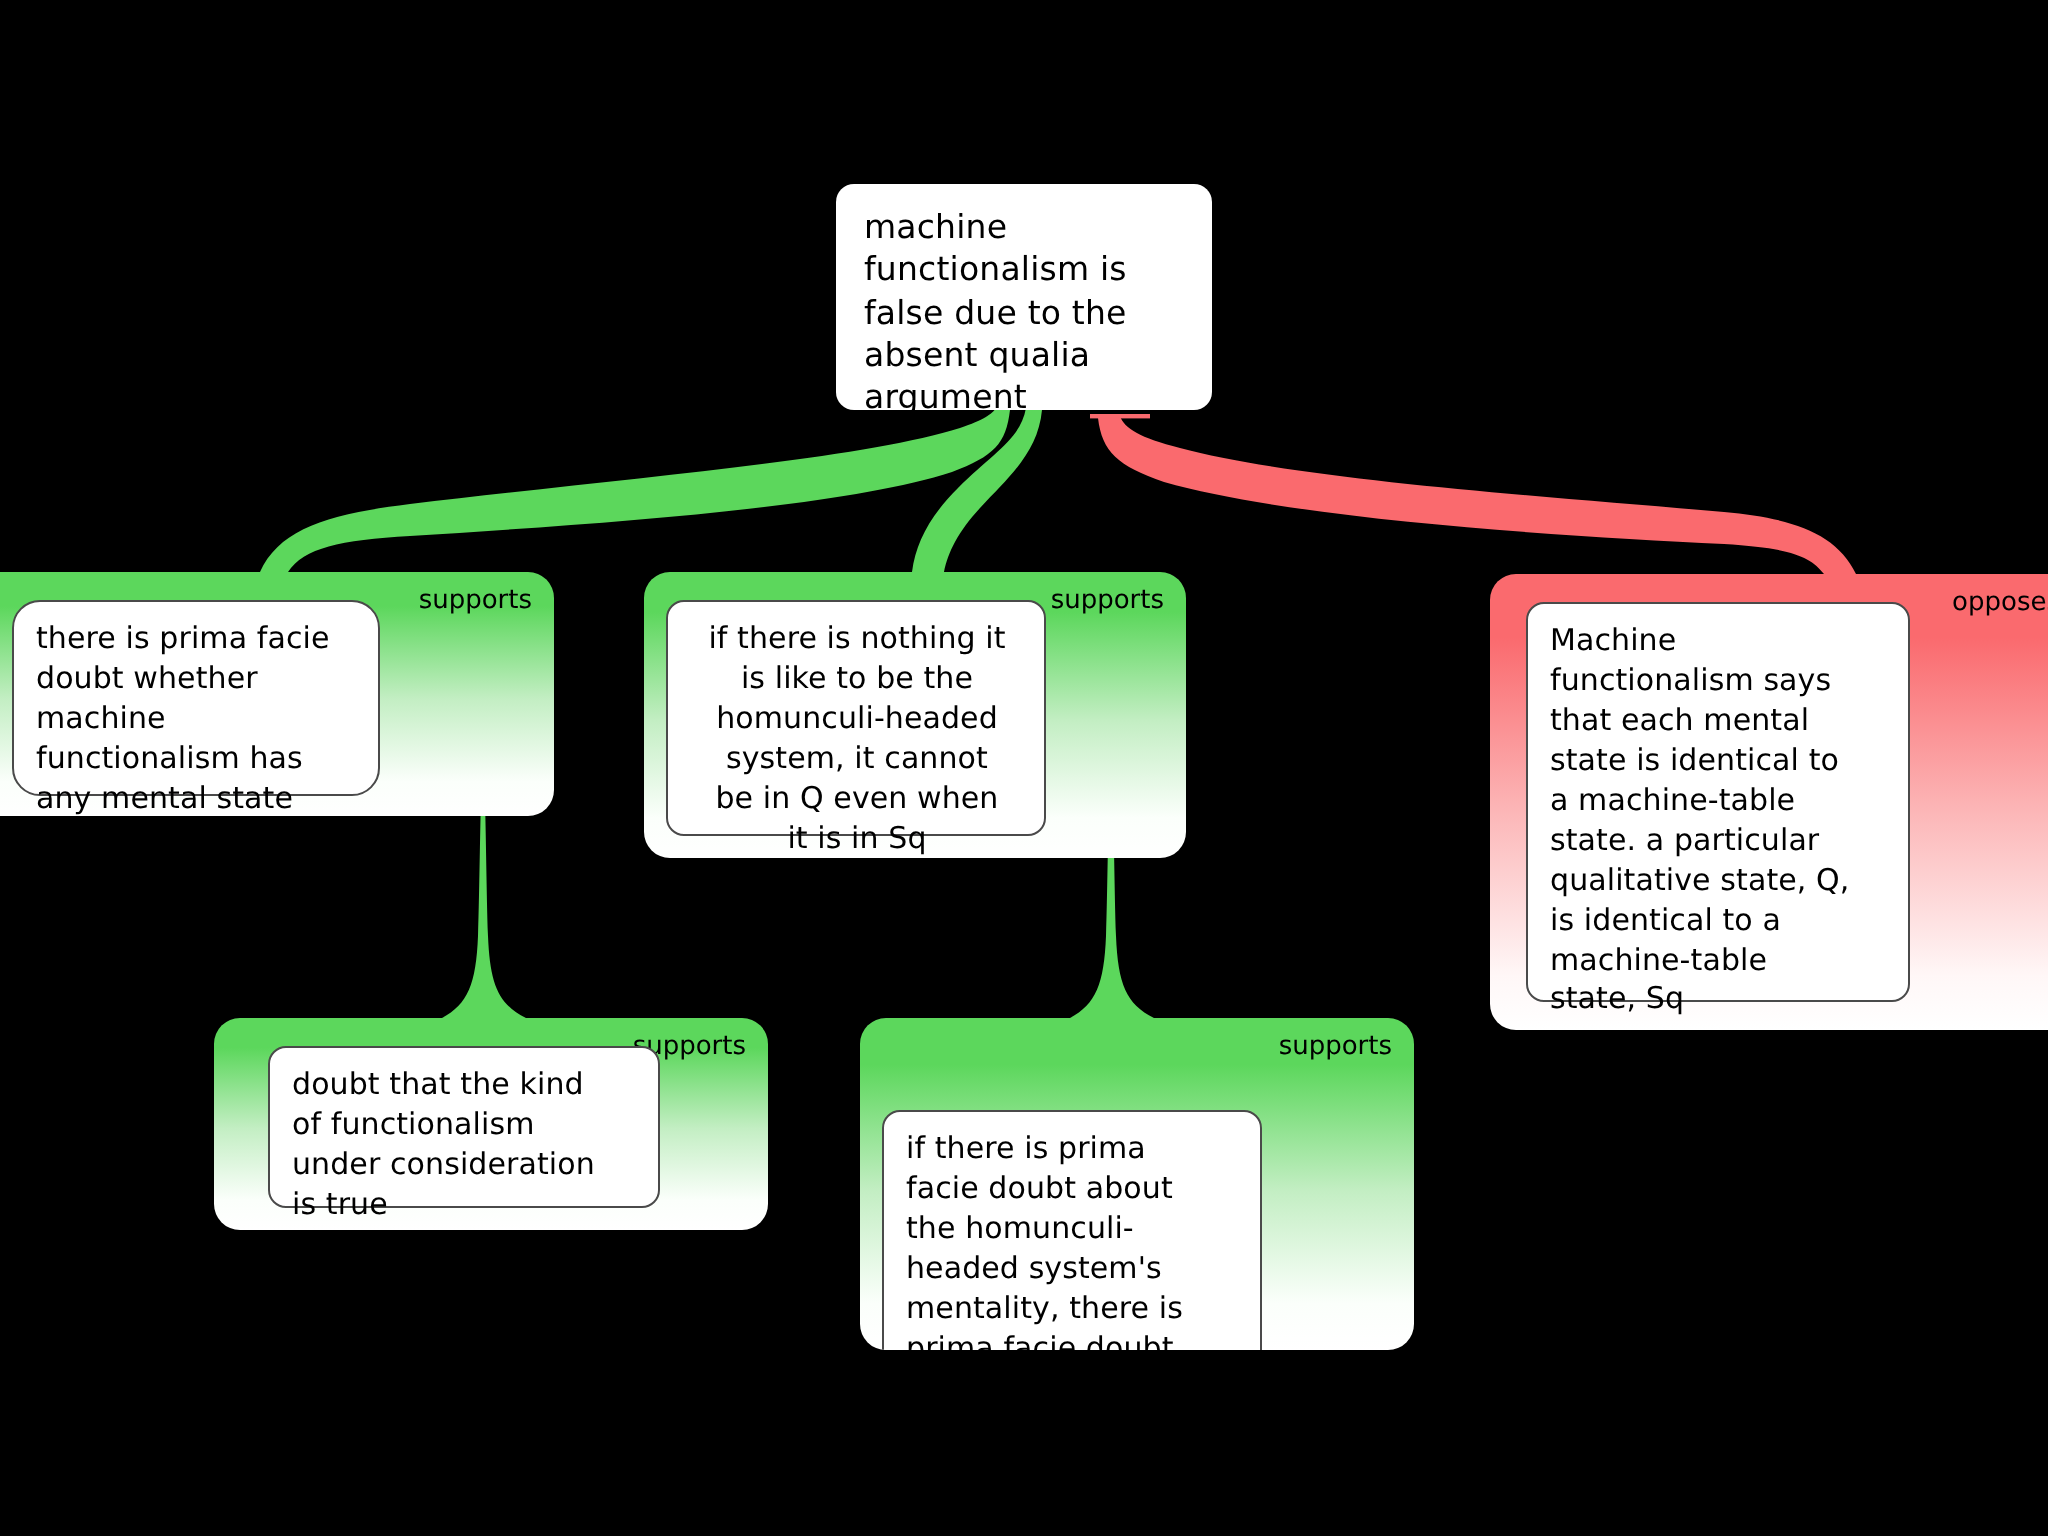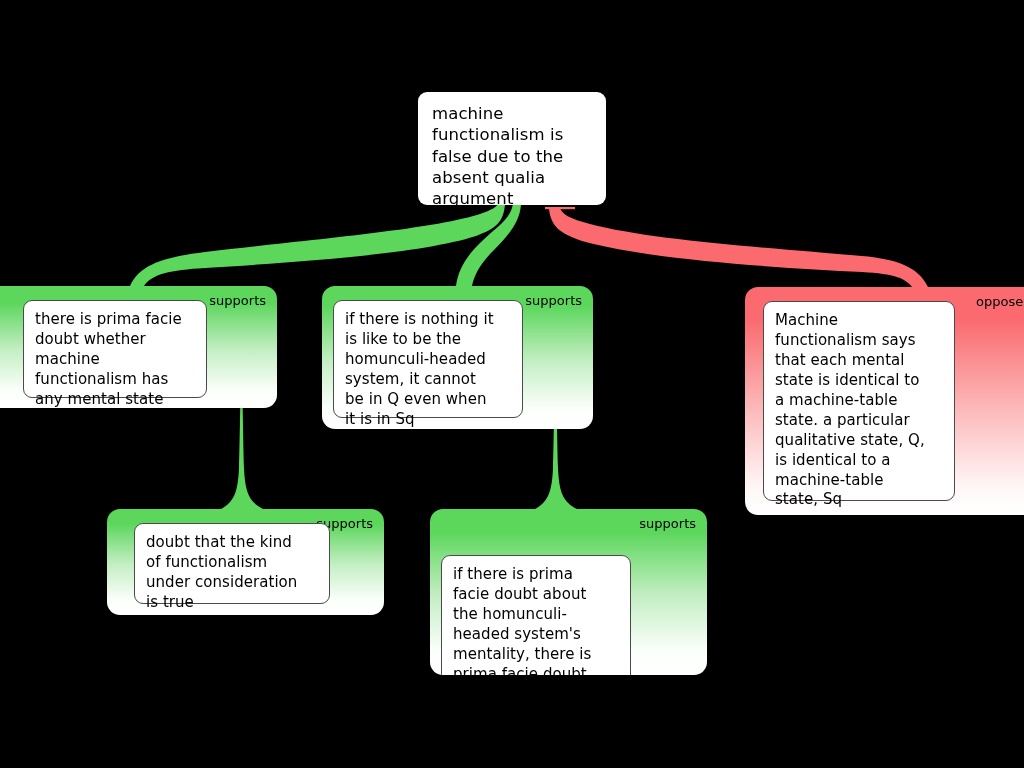--- a/index.html
+++ b/index.html
@@ -153,32 +153,32 @@
   <div class="root-card" style="left:418px; top:92px; width:188px; height:113px;">
     <div class="root-text">machine
 functionalism is
 false due to the
 absent qualia
 argument</div>
   </div>
 
   <div class="panel green" style="left:-16px; top:286px; width:293px; height:122px;">
     <span class="relation-label">supports</span>
-    <div class="claim-card" style="left:39px; top:14px; width:184px; height:98px;">
+    <div class="claim-card" style="left:22px; top:14px; width:184px; height:98px;border-radius:14px;">
       <div class="claim-text">there is prima facie
 doubt whether
 machine
 functionalism has
 any mental state</div>
     </div>
   </div>
 
   <div class="panel green" style="left:322px; top:286px; width:271px; height:143px;">
     <span class="relation-label">supports</span>
-    <div class="claim-card" style="left:11px; top:14px; width:190px; height:118px;">
+    <div class="claim-card" style="left:11px; top:14px; width:190px; height:118px;text-align:center;">
       <div class="claim-text">if there is nothing it
 is like to be the
 homunculi-headed
 system, it cannot
 be in Q even when
 it is in Sq</div>
     </div>
   </div>
 
   <div class="panel red" style="left:745px; top:287px; width:296px; height:228px;">

